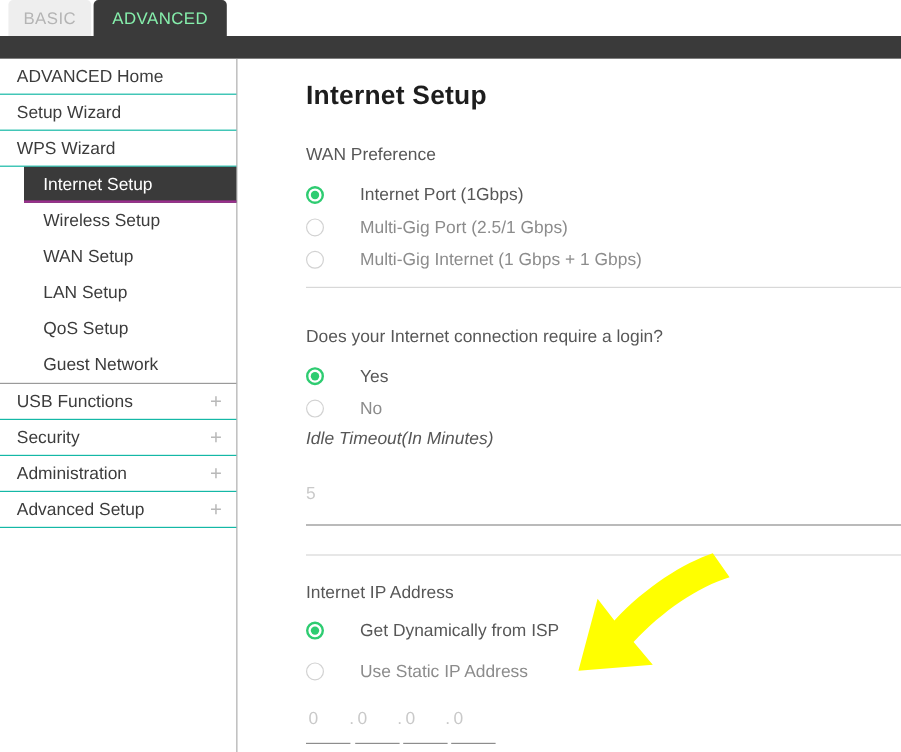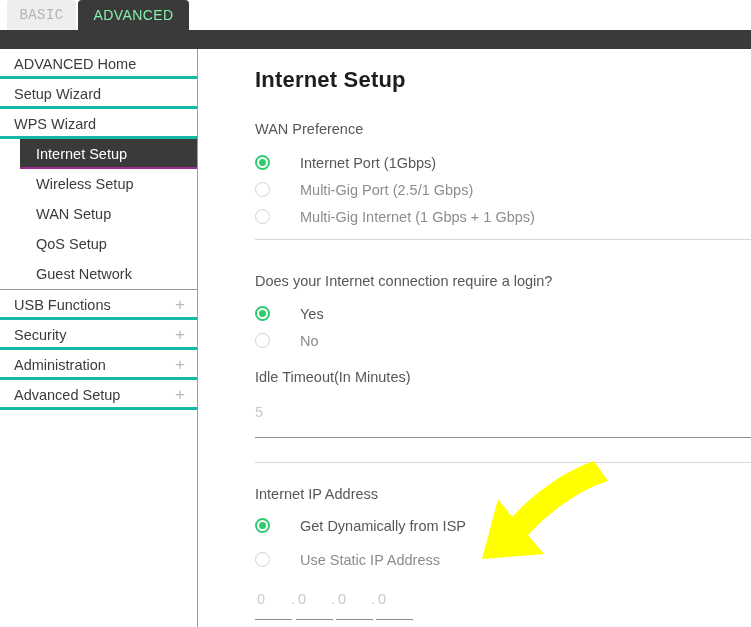--- a/index.html
+++ b/index.html
@@ -36,21 +36,20 @@
     border-top-left-radius: 4px;
     border-top-right-radius: 4px;
     cursor: pointer;
     user-select: none;
   }
   #tab-basic {
     left: 7px;
     width: 69px;
     background: #eeeeee;
     color: #b4b4b4;
-    font-family: Liberation Mono, monospace;
   }
   #tab-advanced {
     left: 78px;
     width: 111px;
     background: #3a3a3a;
     color: #86efac;
   }
 
   
   #headerbar {
@@ -67,21 +66,21 @@
     width: 198px;
     height: 578px;
     background: #ffffff;
     border-right: 1px solid #9a9a9a;
     box-sizing: border-box;
   }
   .nav-row {
     position: relative;
     height: 30px;
     line-height: 30px;
-    border-bottom: 3px solid #14b8a6;
+    border-bottom: 1px solid #14b8a6;
     box-sizing: border-box;
     font-size: 14.5px;
     color: #3c3c3c;
     padding-left: 14px;
     cursor: pointer;
     white-space: nowrap;
   }
   .nav-row .toggle {
     position: absolute;
     right: 12px;
@@ -238,20 +237,23 @@
     <div class="sub-row active">
       <span>Internet Setup</span>
     </div>
     <div class="sub-row">
       <span>Wireless Setup</span>
     </div>
     <div class="sub-row">
       <span>WAN Setup</span>
     </div>
     <div class="sub-row">
+      <span>LAN Setup</span>
+    </div>
+    <div class="sub-row">
       <span>QoS Setup</span>
     </div>
     <div class="sub-row">
       <span>Guest Network</span>
     </div>
   </div>
   <div id="sidebar-bottom-edge"></div>
 
   <div class="nav-row">
     <span>USB Functions</span>
@@ -296,21 +298,21 @@
 
   <div class="radio-row" style="top:256px;">
     <span class="radio on"></span>
     <span class="radio-label">Yes</span>
   </div>
   <div class="radio-row" style="top:283px;">
     <span class="radio"></span>
     <span class="radio-label dim">No</span>
   </div>
 
-  <div class="section-label" style="top:320px;">Idle Timeout(In Minutes)</div>
+  <div class="section-label" style="top:309px;font-style:italic;">Idle Timeout(In Minutes)</div>
 
   <div class="placeholder-text" style="left:57px; top:355px;">5</div>
   <div class="input-underline" style="left:57px; top:388px; width:496px;"></div>
 
   <div class="divider" style="top:413px;"></div>
 
   <div class="section-label" style="top:437px;text-align:center;">Internet IP Address</div>
 
   <div class="radio-row" style="top:468px;">
     <span class="radio on"></span>

